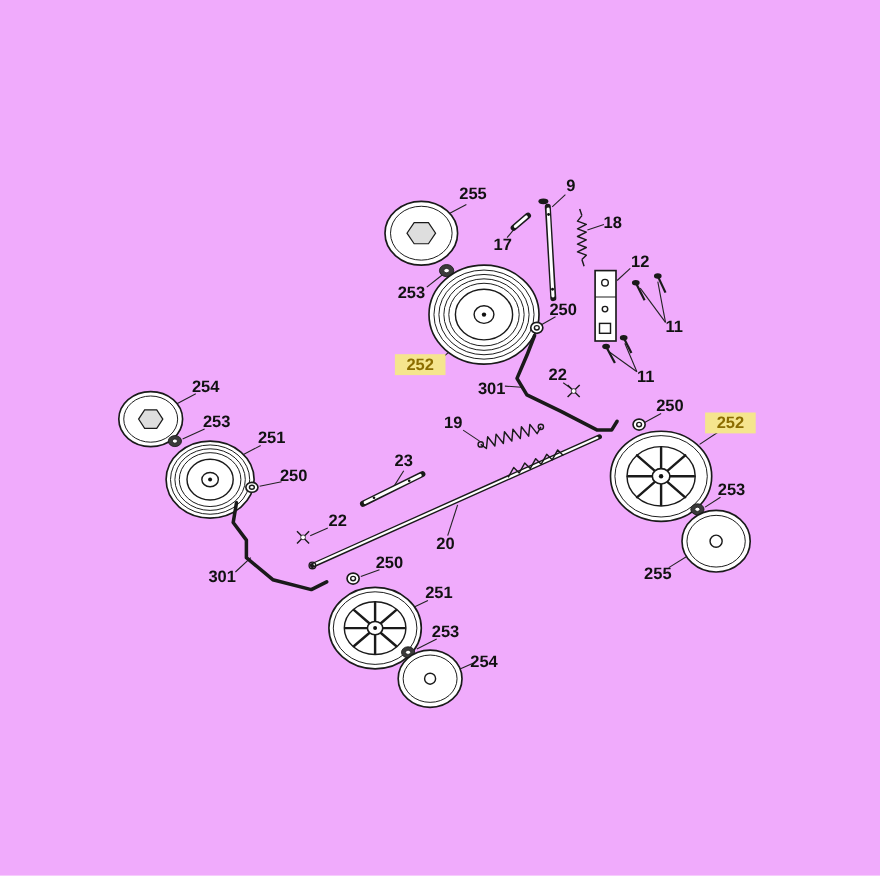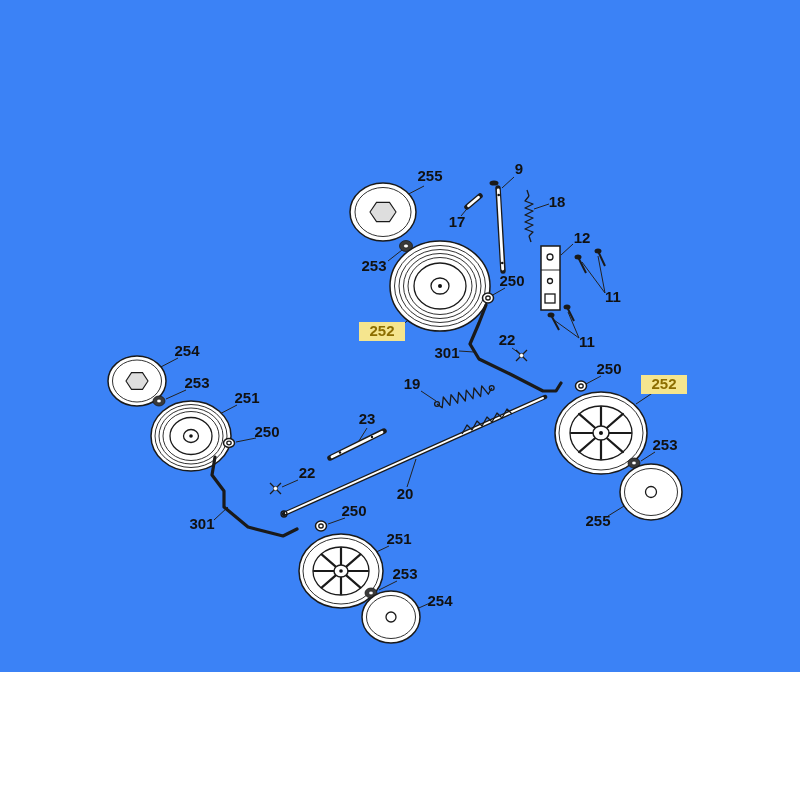--- a/index.html
+++ b/index.html
@@ -1,16 +1,16 @@
 <!DOCTYPE html>
 <html><head>
 <meta charset="utf-8">
 <style>
   html,body{margin:0;padding:0;background:#ffffff;width:800px;height:800px;overflow:hidden;}
-  .stage{position:relative;width:800px;height:672px;background:#3b82f6;}
+  .stage{position:relative;width:800px;height:796px;background:#f0abfc;}
   svg{display:block;}
   .oln{fill:#ffffff;stroke:#1a1a1a;stroke-width:1.5;}
   .ring{fill:none;stroke:#1a1a1a;stroke-width:0.9;}
   .face{fill:none;stroke:#1a1a1a;stroke-width:1.3;}
   .rod{fill:none;stroke:#1a1a1a;stroke-width:3.2;stroke-linecap:round;stroke-linejoin:round;}
   .rodfat{fill:none;stroke:#1a1a1a;stroke-width:4.5;stroke-linecap:round;}
   .rodcore{fill:none;stroke:#ffffff;stroke-width:2;stroke-linecap:round;}
   .pin{fill:none;stroke:#1a1a1a;stroke-width:5.5;stroke-linecap:round;}
   .pincore{fill:none;stroke:#ffffff;stroke-width:2.8;stroke-linecap:round;}
   .thin{fill:none;stroke:#1a1a1a;stroke-width:1.3;stroke-linejoin:round;}

